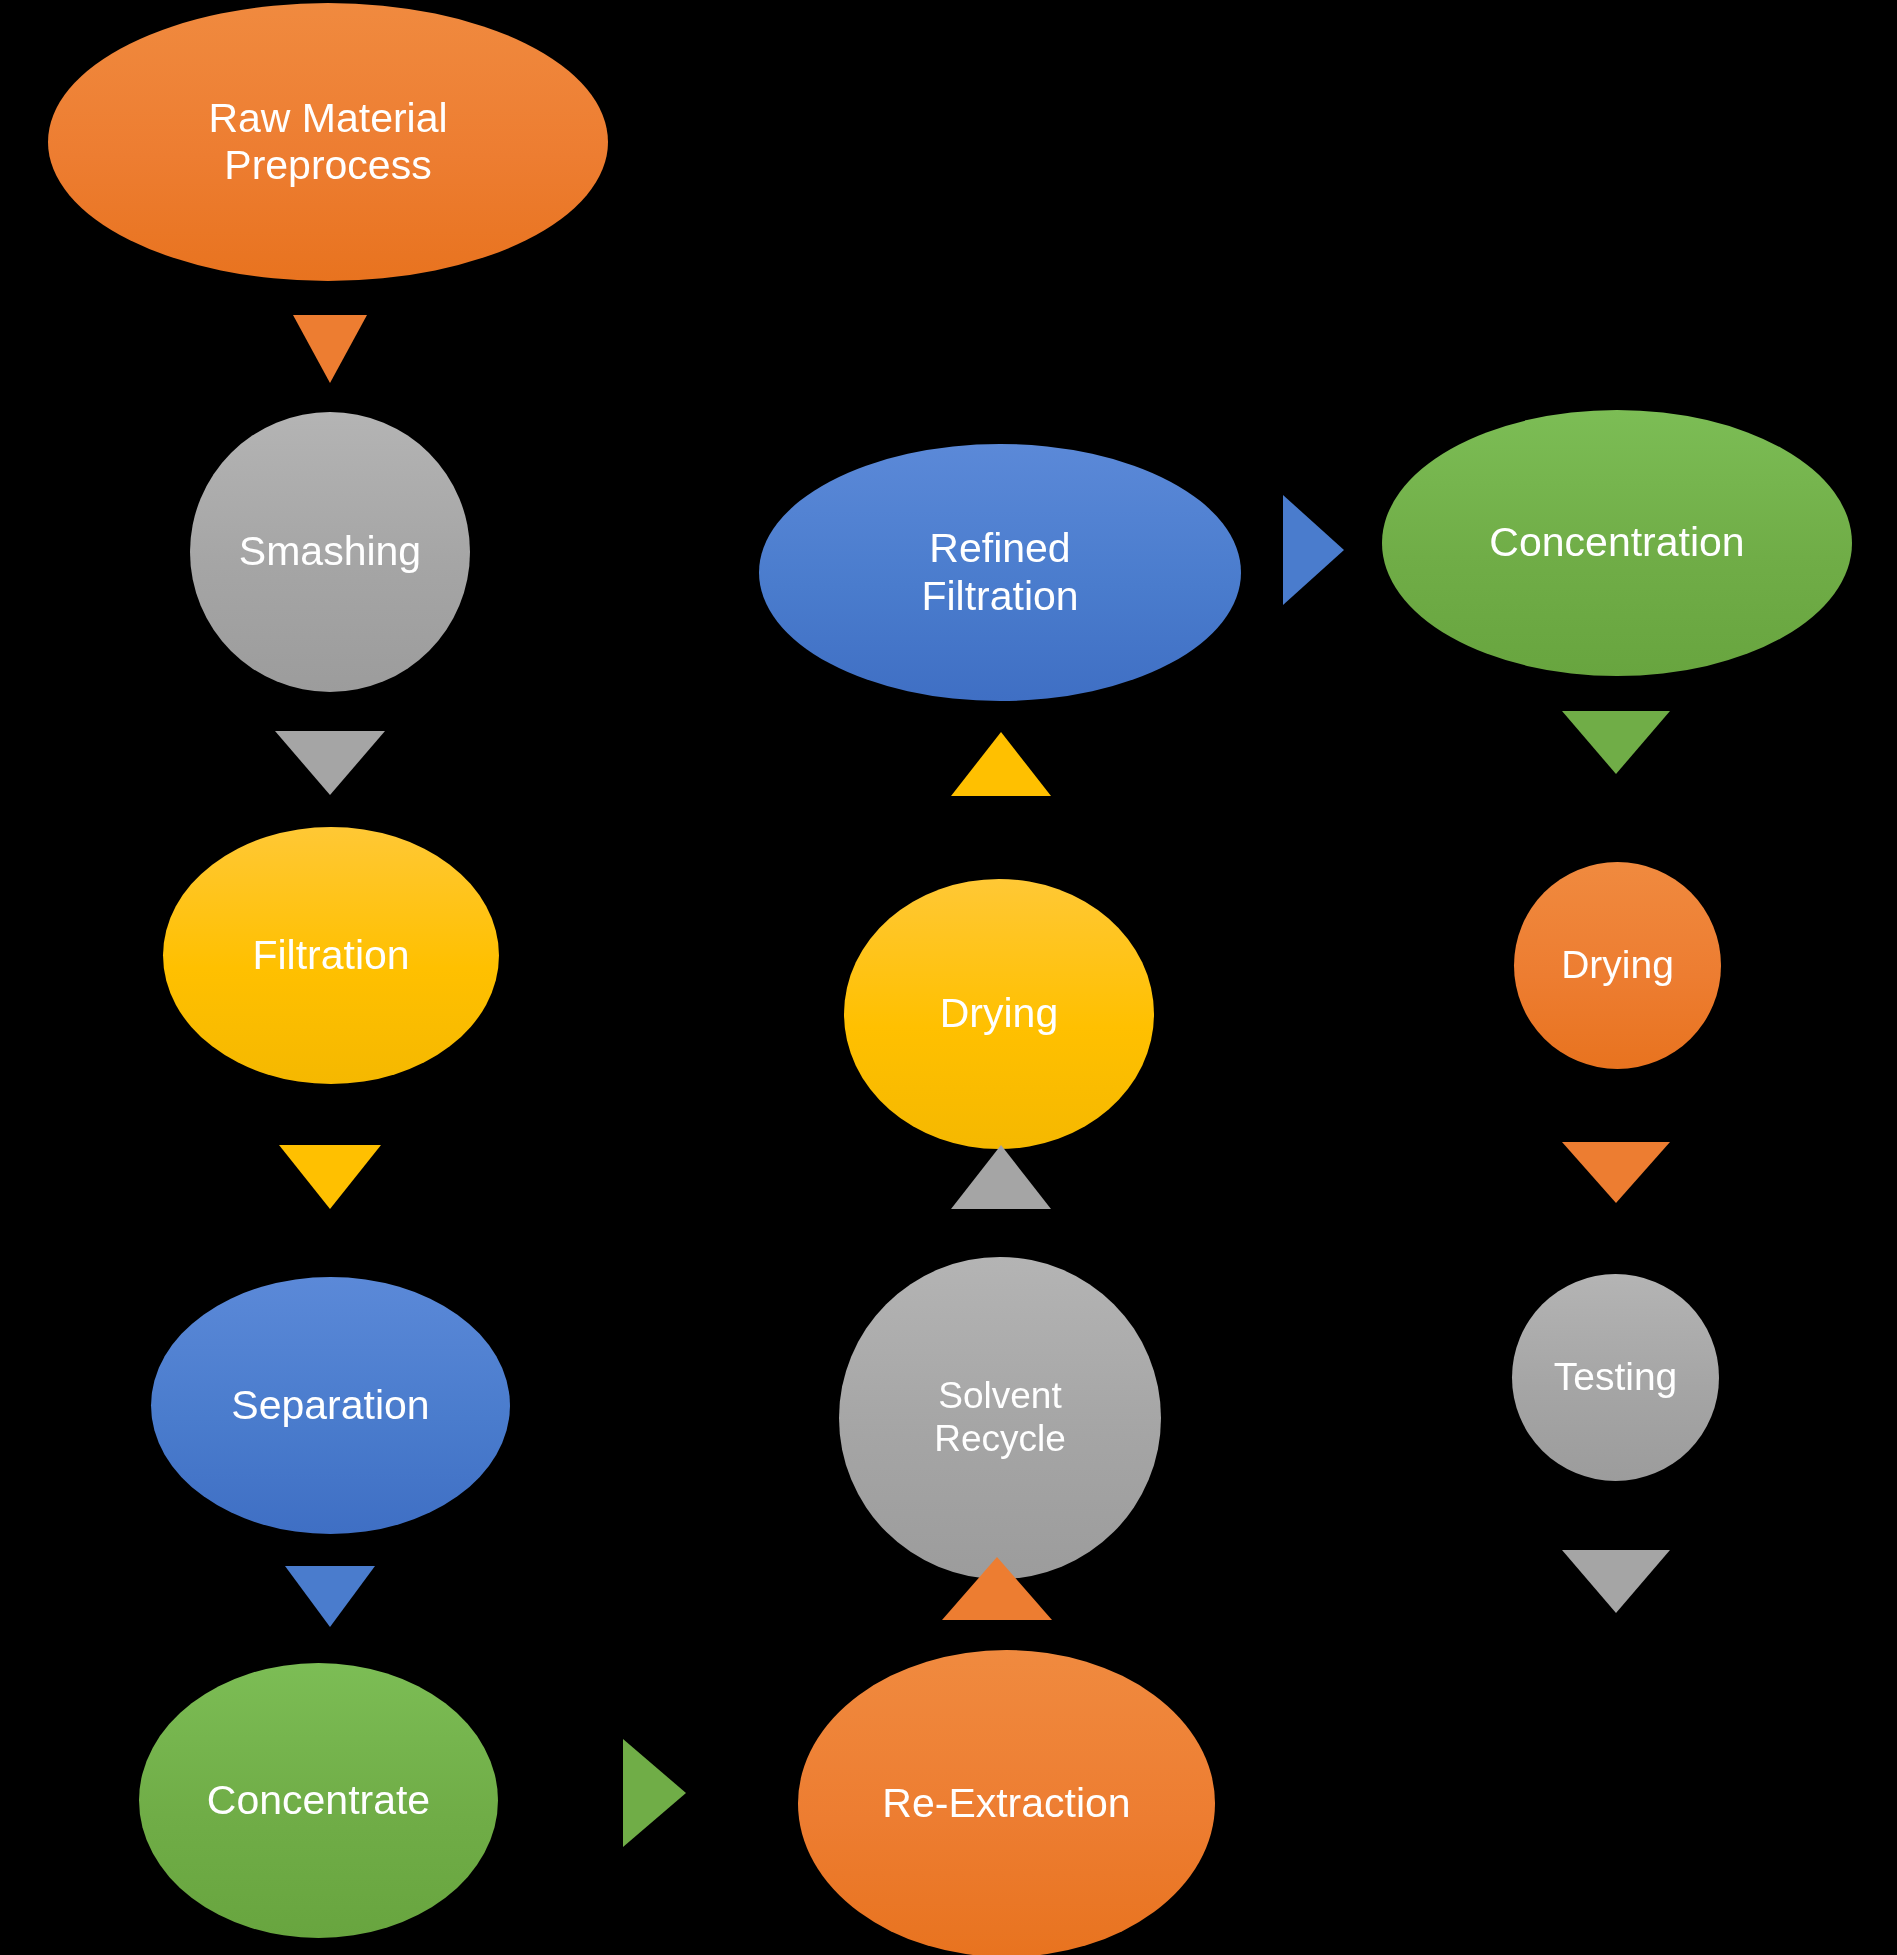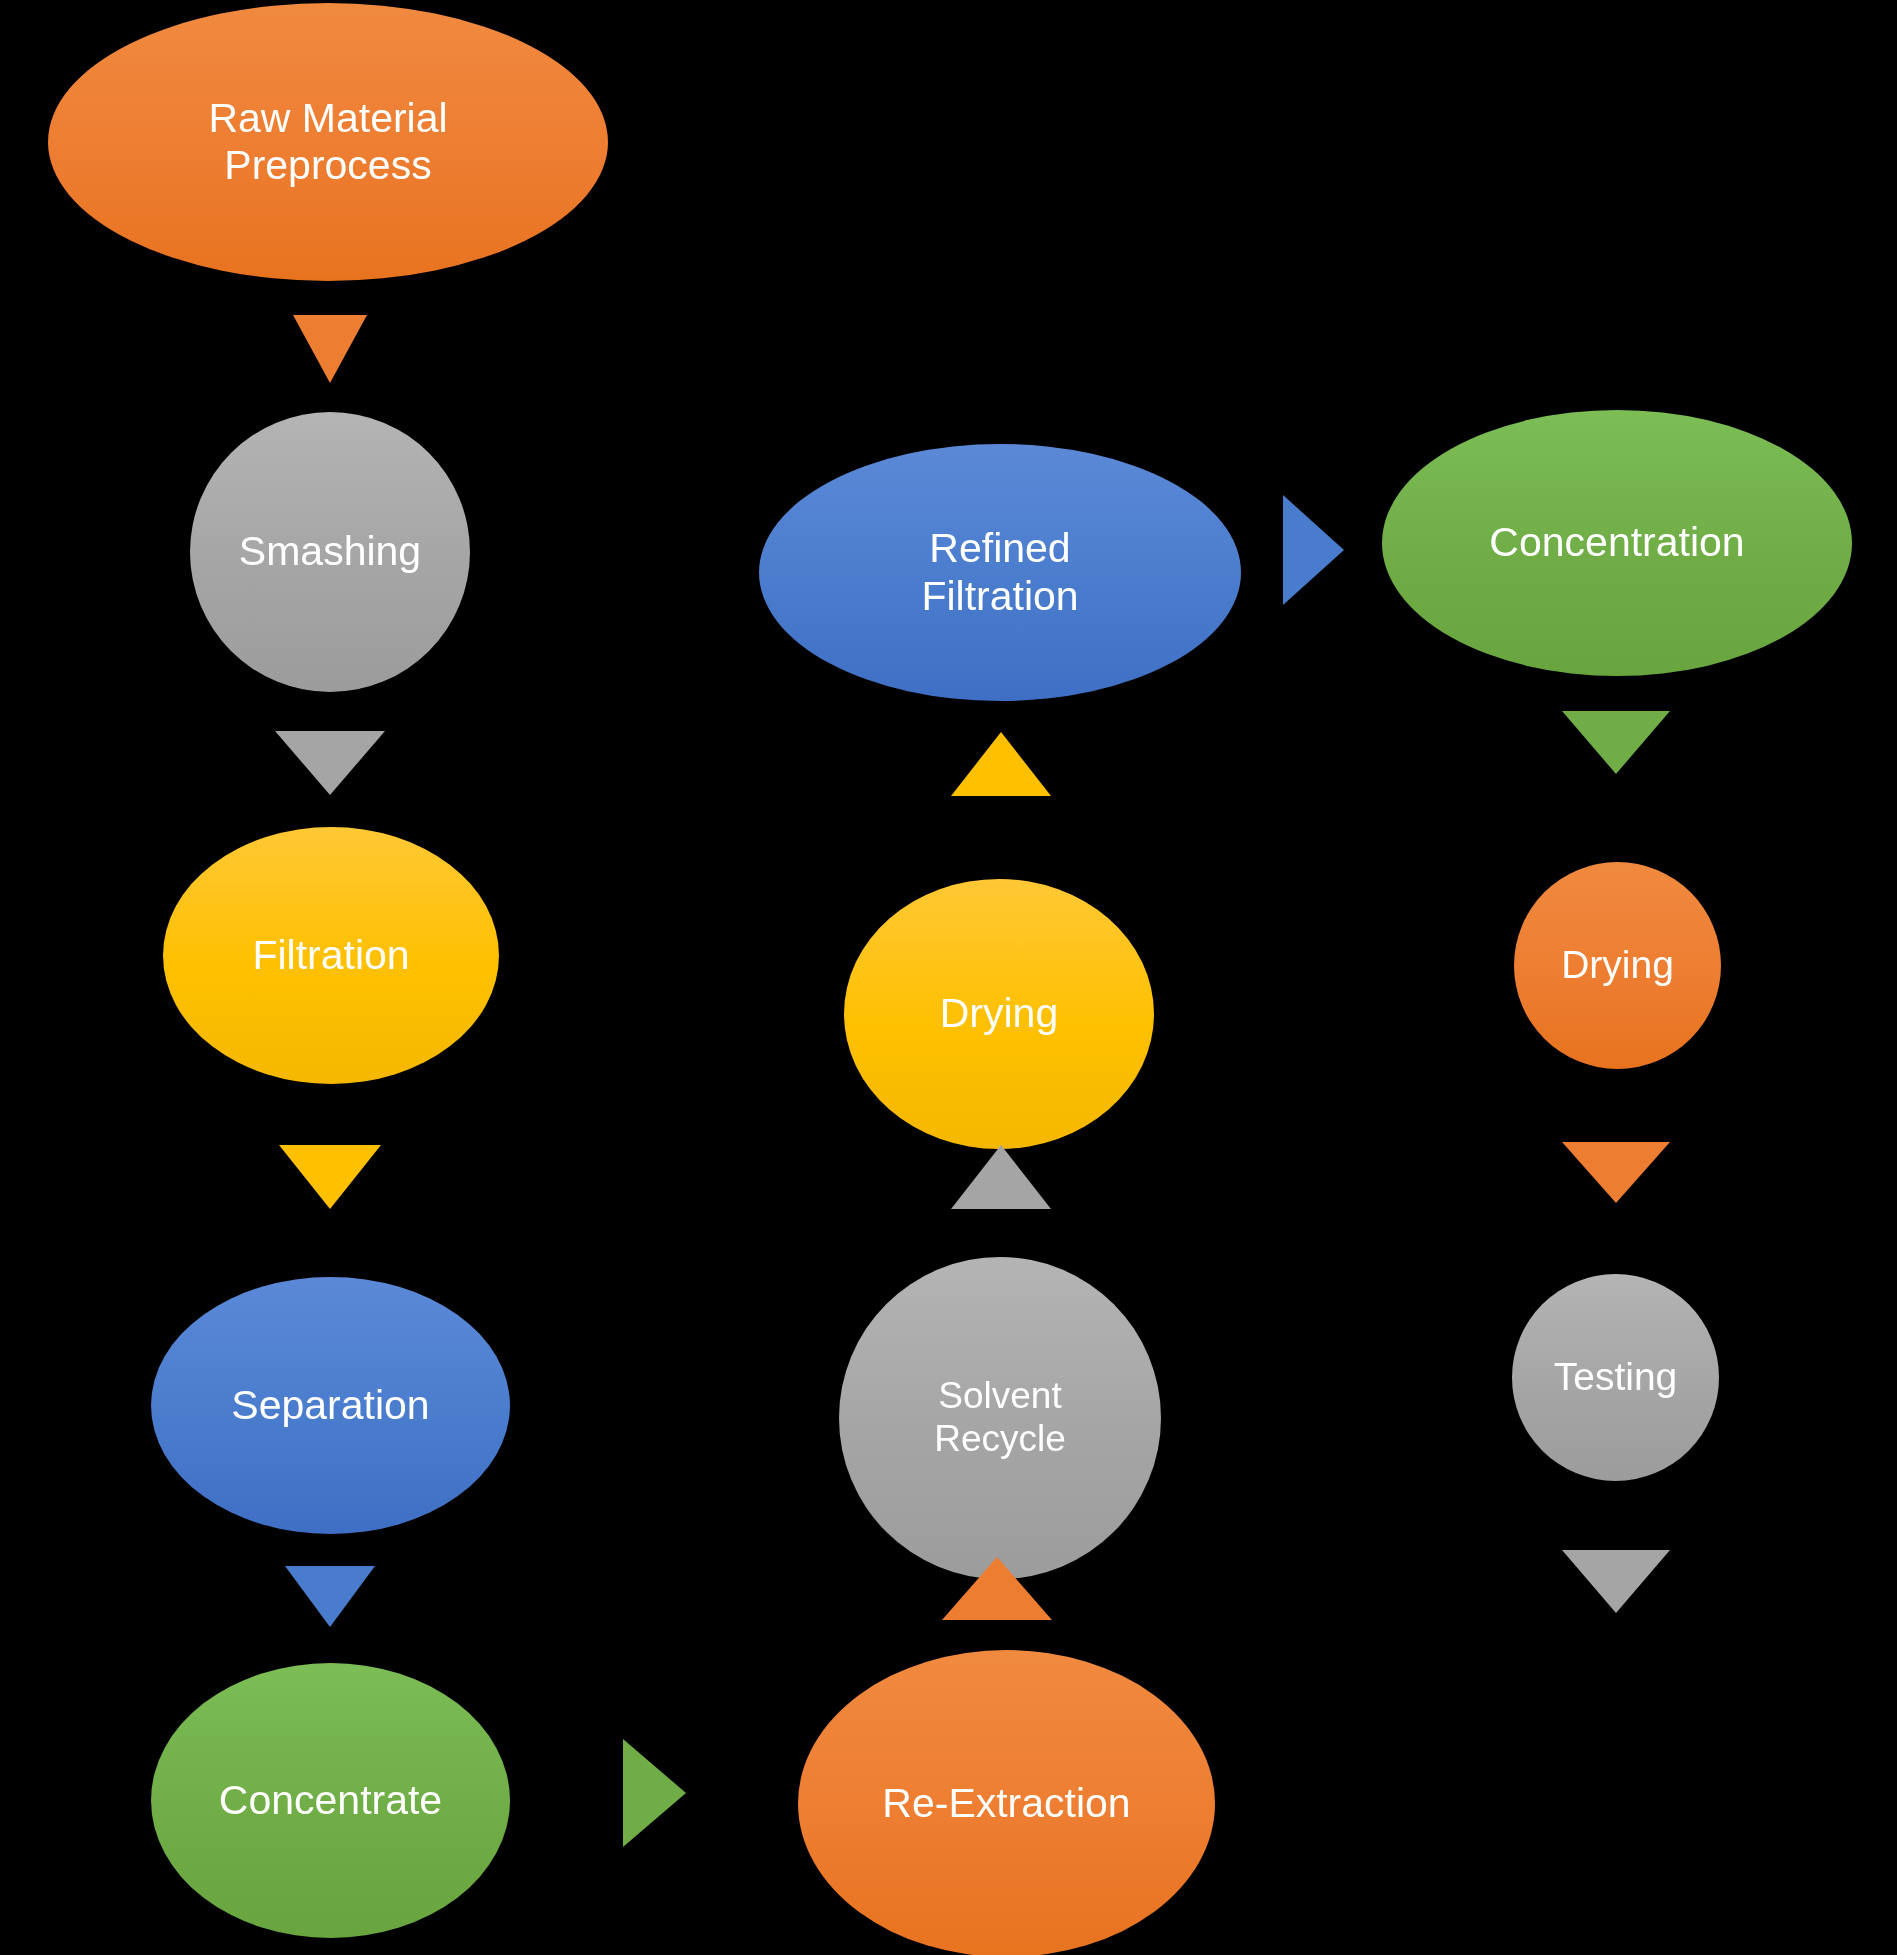--- a/index.html
+++ b/index.html
@@ -93,21 +93,21 @@
   </div>
 
   <div class="arrow arrow-down" style="left:279px; top:1145px; border-left-width:51px; border-right-width:51px; border-top-width:64px; border-top-color:#ffc000;"></div>
 
   <div class="node fill-blue" style="left:151px; top:1277px; width:359px; height:257px; font-size:41px;">
     <span class="node-label">Separation</span>
   </div>
 
   <div class="arrow arrow-down" style="left:285px; top:1566px; border-left-width:45px; border-right-width:45px; border-top-width:61px; border-top-color:#4a7ccd;"></div>
 
-  <div class="node fill-green" style="left:151px; top:1663px; width:359px; height:275px; font-size:41px;">
+  <div class="node fill-green" style="left:139px; top:1663px; width:359px; height:275px; font-size:41px;">
     <span class="node-label">Concentrate</span>
   </div>
 
   <div class="arrow arrow-right" style="left:623px; top:1739px; border-top-width:54px; border-bottom-width:54px; border-left-width:63px; border-left-color:#70ad47;"></div>
 
   <div class="node fill-blue" style="left:759px; top:444px; width:482px; height:257px; font-size:41px;">
     <span class="node-label">Refined
 Filtration</span>
   </div>
 

